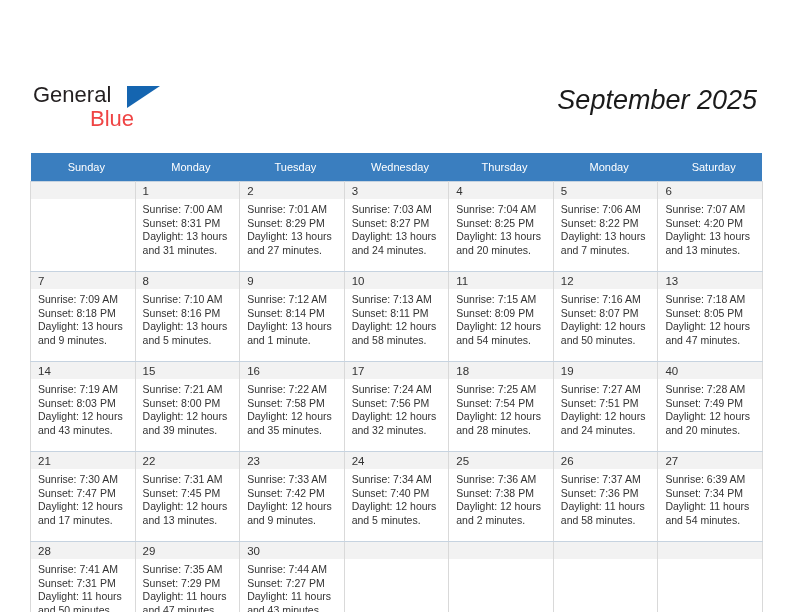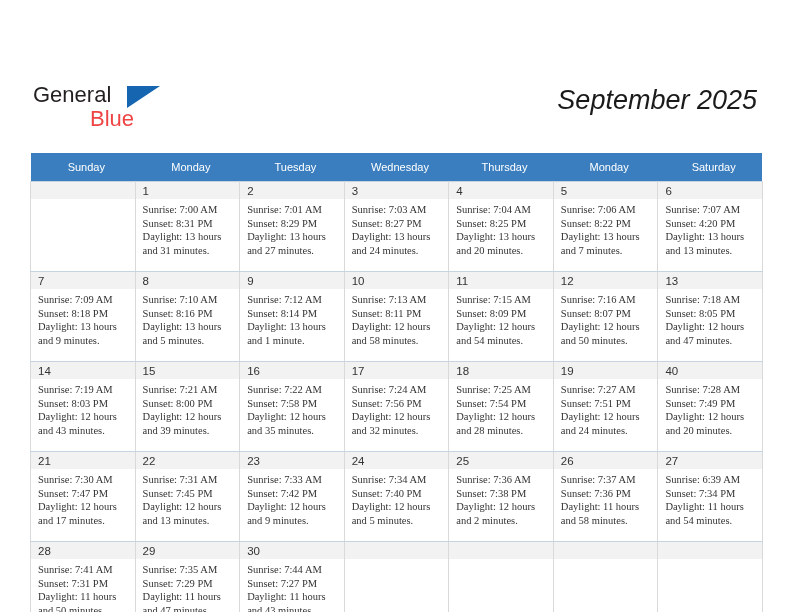--- a/index.html
+++ b/index.html
@@ -140,21 +140,20 @@
     color: #333333;
   }
   .cell-empty .daynum-band {
     background: #f2f2f2;
   }
   .lines {
     padding: 4px 0 0 7px;
     font-size: 10.5px;
     line-height: 13.6px;
     color: #333333;
-    font-family: Liberation Serif, serif;
   }
   .lines div { white-space: nowrap; }
 
   tbody tr.week-row td { border-top: 1px solid #c6d3e0; }
 </style>
 </head>
 <body>
 
 <div class="page">
 

